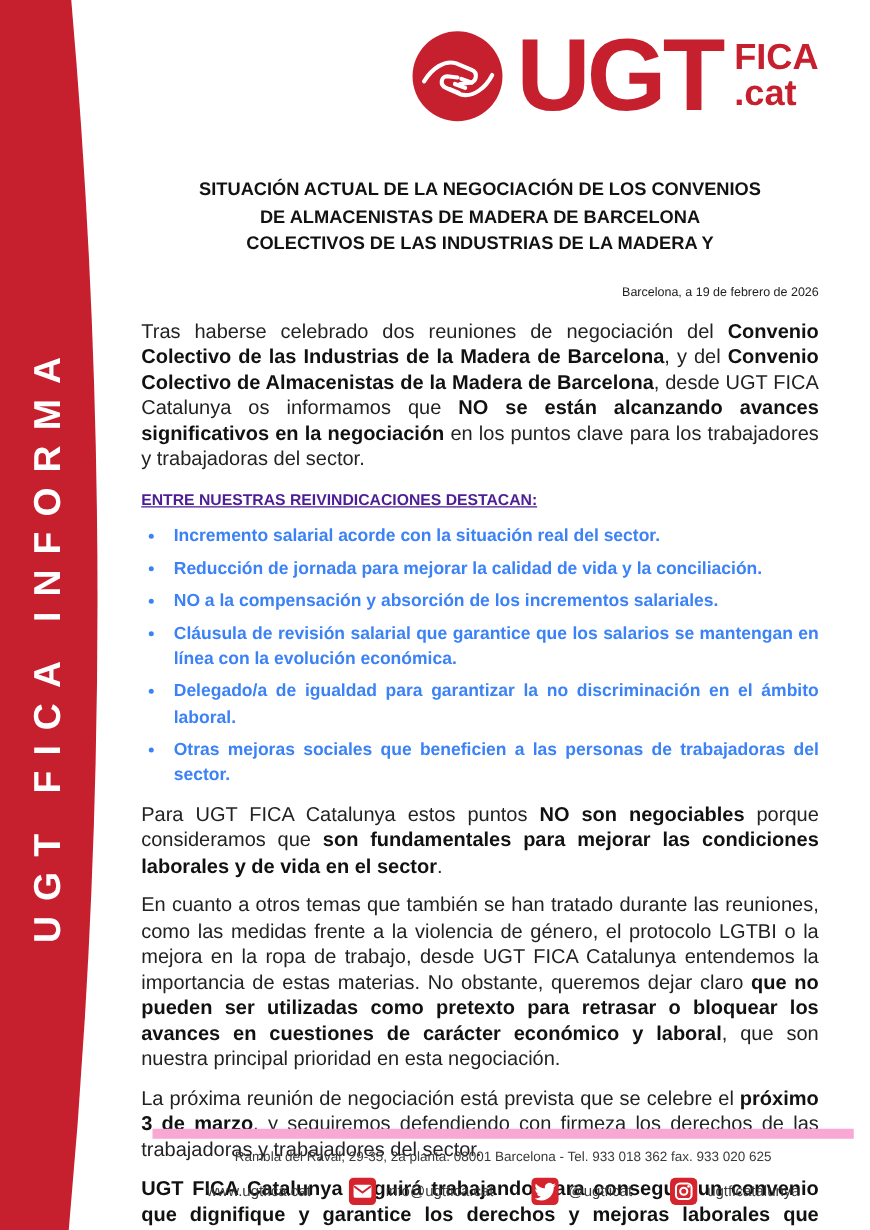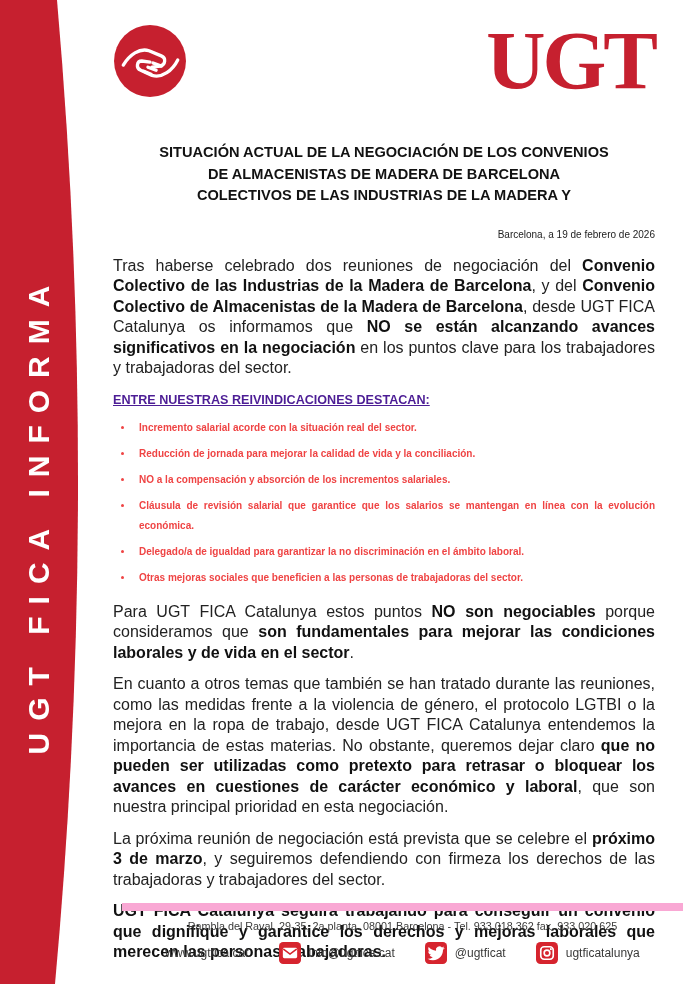--- a/index.html
+++ b/index.html
@@ -10,38 +10,38 @@
   .band-svg{position:absolute;left:0;top:0;}
   .band-label{position:absolute;top:0;left:0;width:984px;height:78px;
               transform:rotate(-90deg) translateX(-984px);transform-origin:0 0;
               display:flex;align-items:center;justify-content:center;
               padding-right:44px;box-sizing:border-box;
               color:#fff;font-weight:bold;font-size:30px;letter-spacing:0.40em;white-space:nowrap;}
 
   
   .content{position:absolute;left:113px;top:0;width:542px;}
 
-  .logo{margin-top:24px;display:flex;align-items:center;justify-content:space-between;gap:10px;height:74px;font-family:Liberation Serif, serif;}
+  .logo{margin-top:24px;display:flex;align-items:center;justify-content:flex-end;gap:10px;height:74px;}
   .logo-ugt{font-size:82px;font-weight:bold;letter-spacing:-3px;line-height:74px;}
   .logo-side{display:flex;flex-direction:column;justify-content:center;font-weight:bold;
              font-size:29px;line-height:29px;}
 
   .title{margin-top:44px;text-align:center;font-weight:bold;font-size:14.6px;
          line-height:21.5px;color:#121212;}
   .title span{display:block;}
   .date{margin-top:22px;text-align:right;font-size:10px;color:#222;}
 
   #doc-body{margin-top:16px;}
   .para{text-align:justify;font-size:16px;line-height:20.5px;color:#222;margin:0 0 11px 0;}
   .para b{color:#111;}
   .list-heading{font-weight:bold;text-decoration:underline;font-size:12.6px;
                 margin:14px 0 11px 0;color:#4c1d95;}
   .bullets{margin:0 0 13px 0;padding-left:21px;list-style:disc;}
-  .bullets li{font-weight:bold;font-size:10px;line-height:20.5px;margin-bottom:5.5px;
-              color:#ef4444;text-align:justify;padding-left:5px;}
+  .bullets li{font-weight:bold;font-size:14px;line-height:20.5px;margin-bottom:5.5px;
+              color:#3b82f6;text-align:justify;padding-left:5px;}
 
   
   .footer{position:absolute;left:122px;right:13px;top:903px;padding-top:9px;}
   .footer-address{text-align:center;font-size:10.8px;color:#3a3a39;}
   .footer-social{display:flex;align-items:center;justify-content:center;column-gap:30px;
                  margin-top:10px;font-size:12px;color:#3a3a39;}
   .social-item{display:flex;align-items:center;gap:8px;cursor:pointer;}
   .social-item svg{display:block;}
 </style>
 </head>
@@ -59,20 +59,24 @@
     <div class="logo" style="color:#c6202f;">
       <svg width="74" height="74" viewBox="0 0 72 72">
         <circle cx="36" cy="36" r="35" fill="#c6202f"></circle>
         <g stroke="#ffffff" stroke-width="3.2" fill="none" stroke-linecap="round" stroke-linejoin="round">
           <path d="M10,40 C16,30 26,23 35,26 L47,31 C52,33 51,40 46,41 L38,42"></path>
           <path d="M63,35 C58,45 48,53 38,50 L27,45 C22,43 23,36 28,36 L36,37"></path>
           <path d="M30,46 l7,3 M34,42 l8,3 M39,38 l8,3"></path>
         </g>
       </svg>
       <div class="logo-ugt">UGT</div>
+      <div class="logo-side">
+        <div>FICA</div>
+        <div>.cat</div>
+      </div>
     </div>
 
     <div class="title">
       <span>SITUACIÓN ACTUAL DE LA NEGOCIACIÓN DE LOS CONVENIOS</span>
       <span>DE ALMACENISTAS DE MADERA DE BARCELONA</span>
       <span>COLECTIVOS DE LAS INDUSTRIAS DE LA MADERA Y</span>
     </div>
 
     <div class="date">Barcelona, a 19 de febrero de 2026</div>
 

